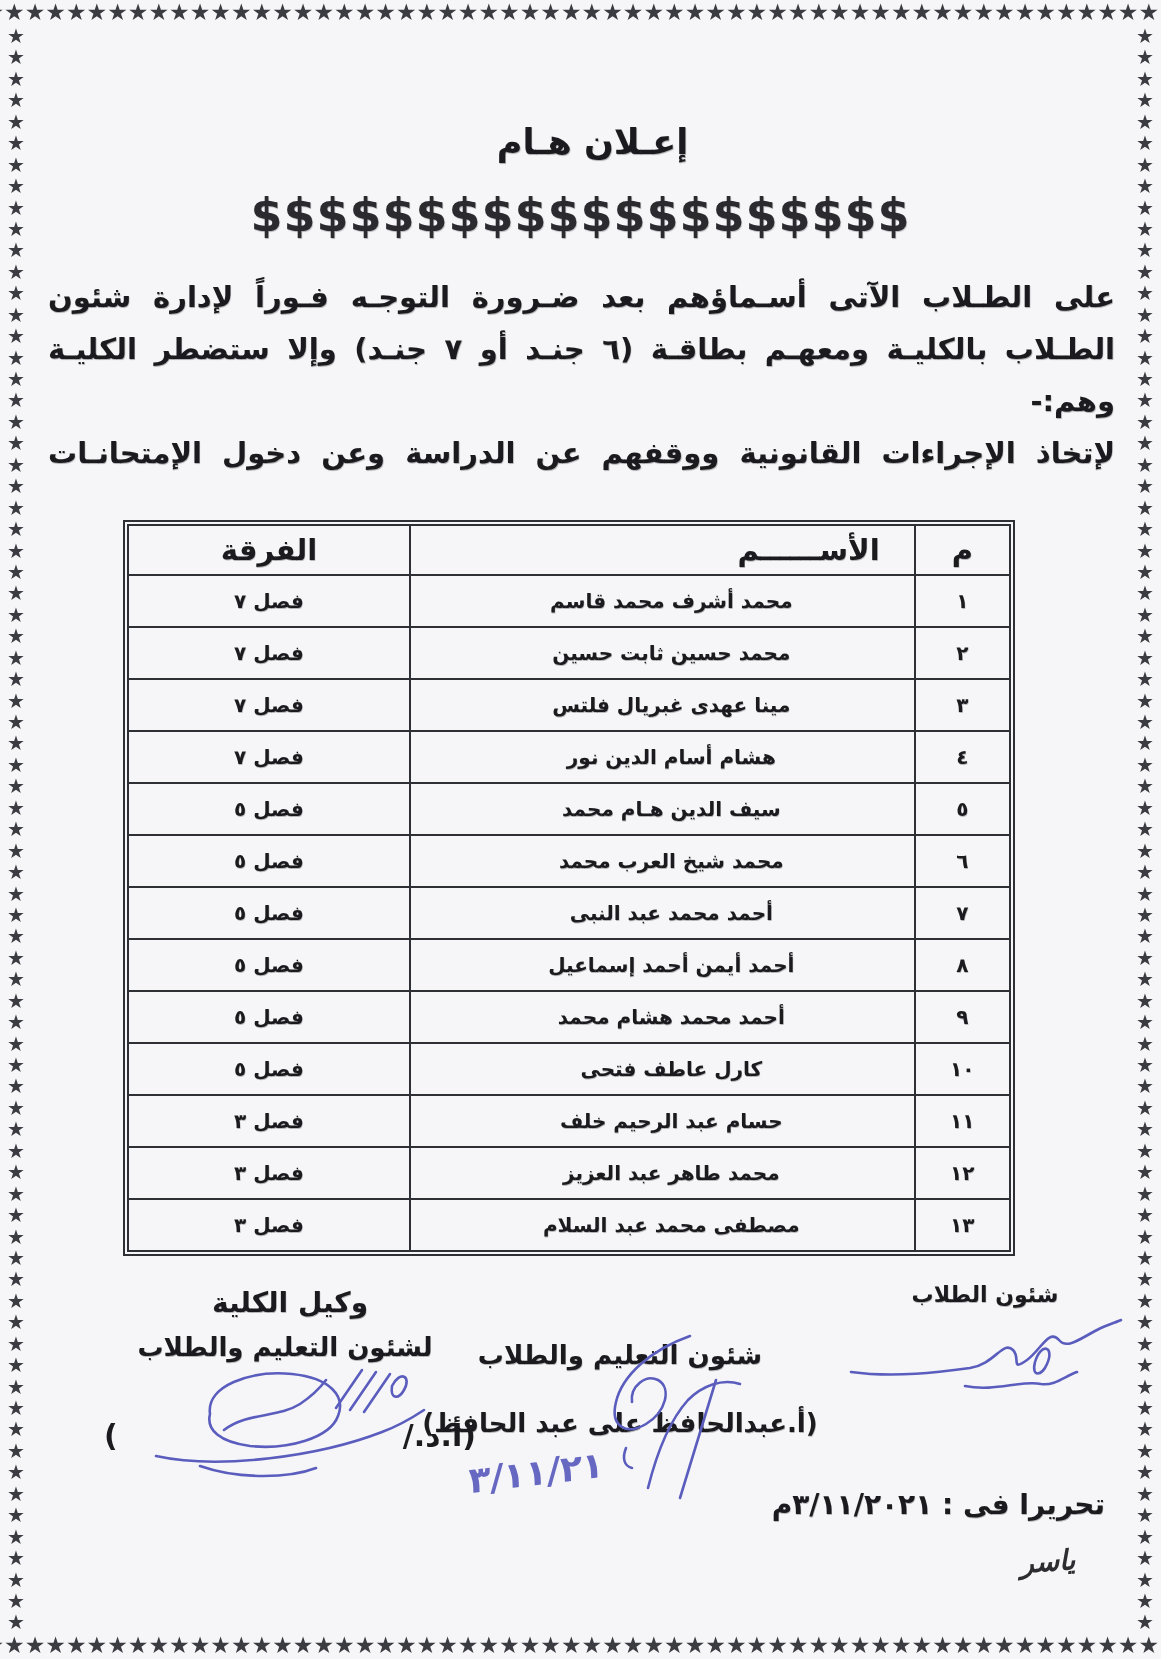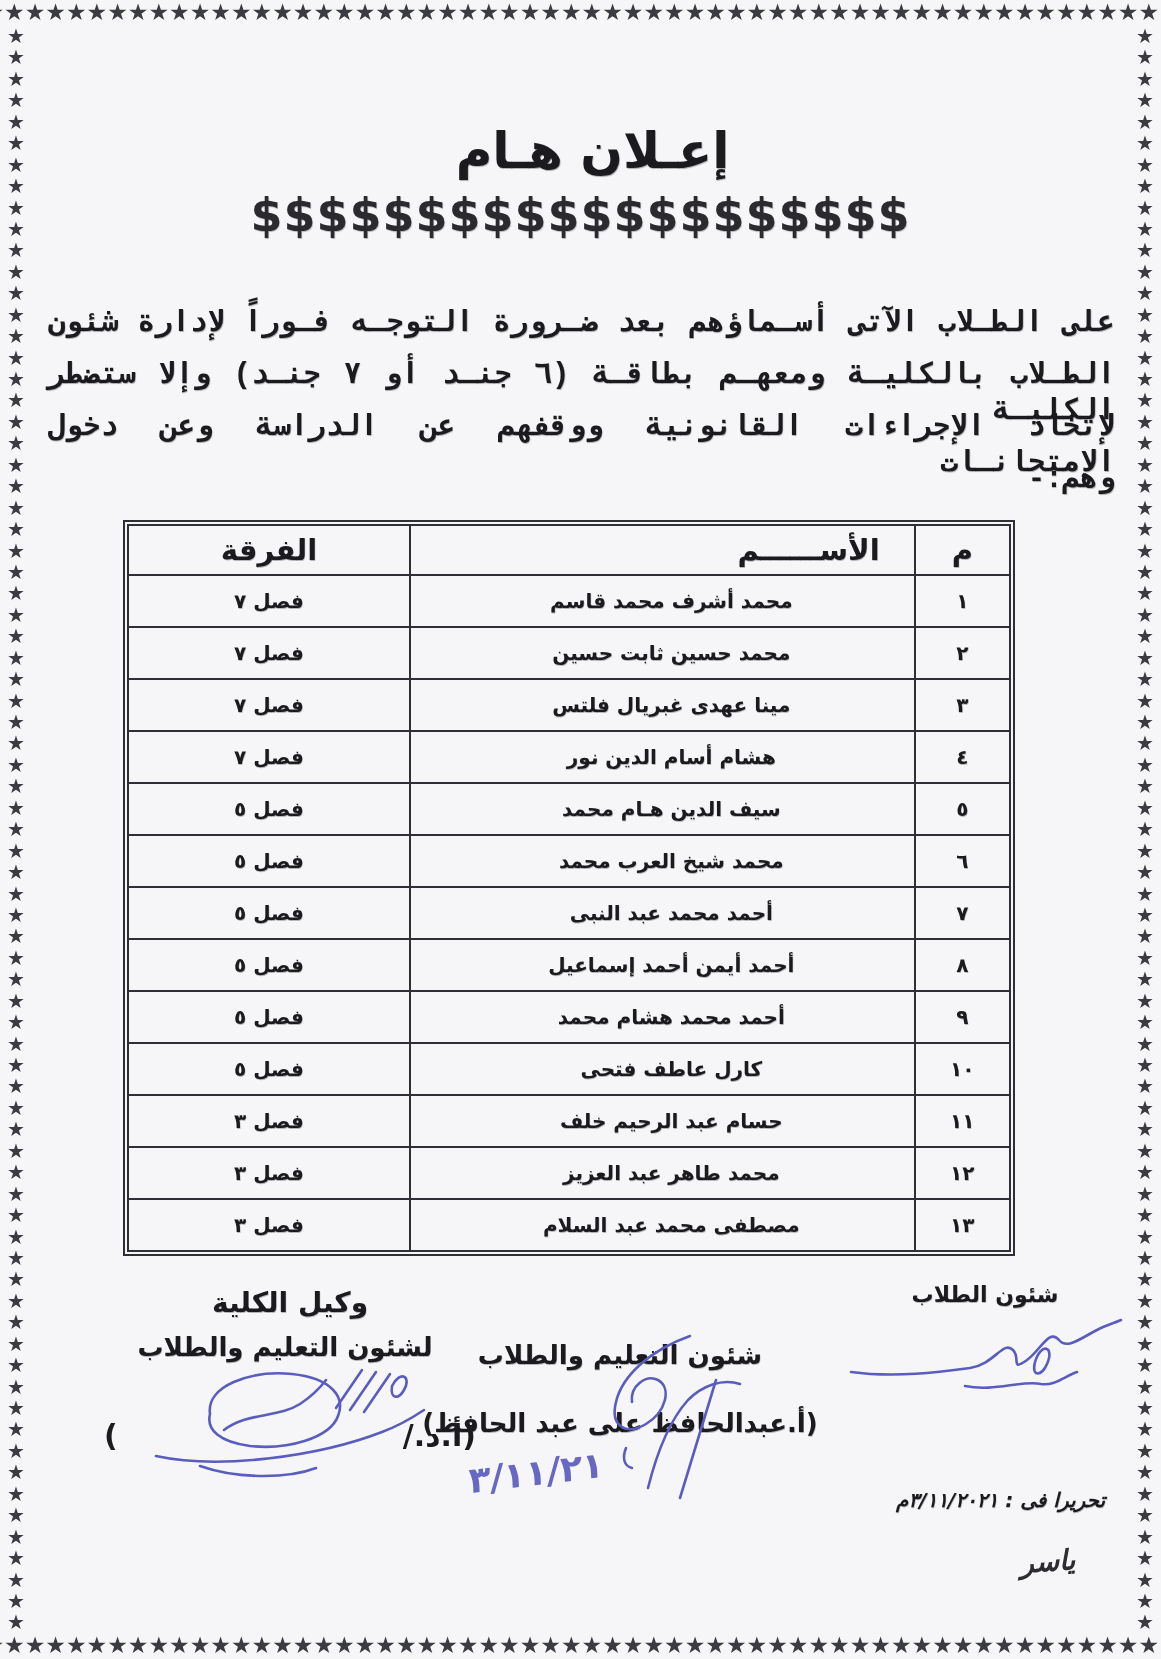--- a/index.html
+++ b/index.html
@@ -25,36 +25,35 @@
     position:absolute;top:26px;bottom:26px;width:26px;
     display:flex;flex-direction:column;justify-content:space-between;align-items:center;
     font-size:20px;line-height:1;color:#3b3b42;
     user-select:none;
   }
   .stars-left{left:3px;}
   .stars-right{right:3px;}
   
   .title{
     position:absolute;top:122px;left:0;right:0;
-    text-align:center;font-size:50px;font-weight:bold;
+    text-align:center;font-size:35px;font-weight:bold;
     text-shadow:0.7px 0.9px 0.8px rgba(40,40,45,.35);
     padding-left:24px;
   }
   .dollars{
     position:absolute;top:188px;left:0;right:0;
     text-align:center;font-size:46px;font-weight:bold;letter-spacing:1px;
     color:#2a2a2f;direction:ltr;
     text-shadow:0.7px 0.9px 0.8px rgba(40,40,45,.3);
   }
   
   .lead{
-    position:absolute;top:304px;right:46px;left:48px;
+    position:absolute;top:280px;right:46px;left:48px;
     font-size:29px;font-weight:bold;
     text-shadow:0.6px 0.8px 0.7px rgba(40,40,45,.35);
-    font-family:Liberation Mono, monospace;
   }
   .lead .line{height:52px;text-align:justify;text-align-last:justify;}
   .lead .line.last{text-align:right;text-align-last:right;}
   
   .tbl-wrap{
     position:absolute;top:520px;right:146px;width:884px;
     border:2px solid #2f2f36;padding:2px;background:transparent;
   }
   table{border-collapse:collapse;width:100%;}
   th,td{
@@ -89,23 +88,22 @@
   .sig-left{top:1352px;left:140px;}
   .hand-date{
     position:absolute;top:1452px;left:468px;
     font-size:36px;font-weight:bold;color:#5a5dbd;
     transform:rotate(-7deg) skewX(-6deg);
     letter-spacing:4px;opacity:.92;
   }
   
   .issued{
     position:absolute;top:1488px;right:56px;
-    font-size:20px;font-weight:bold;
+    font-size:28px;font-weight:bold;
     text-shadow:0.5px 0.7px 0.6px rgba(40,40,45,.3);
-    font-style:italic;
   }
   .writer{
     position:absolute;top:1545px;right:86px;
     font-size:28px;font-weight:bold;font-style:italic;
     transform:rotate(-4deg);color:#2c2c31;
   }
 </style>
 </head>
 <body>
 
@@ -383,22 +381,22 @@
       <span>★</span>
       <span>★</span>
     </div>
 
   <div class="title">إعـلان هـام</div>
   <div class="dollars">$$$$$$$$$$$$$$$$$$$$</div>
 
   <div class="lead">
     <div class="line">على الطـلاب الآتى أسـماؤهم بعد ضـرورة التوجـه فـوراً لإدارة شئون</div>
     <div class="line">الطـلاب بالكليـة ومعهـم بطاقـة (٦ جنـد أو ٧ جنـد) وإلا ستضطر الكليـة</div>
+    <div class="line last">وهم:-</div>
     <div class="line">لإتخاذ الإجراءات القانونية ووقفهم عن الدراسة  وعن دخول الإمتحانـات</div>
-    <div class="line last">وهم:-</div>
   </div>
 
   <div class="tbl-wrap">
     <table>
       <thead>
         <tr>
           <th class="col-index">م</th>
           <th class="col-name">الأســــــم</th>
           <th class="col-section">الفرقة</th>
         </tr>

